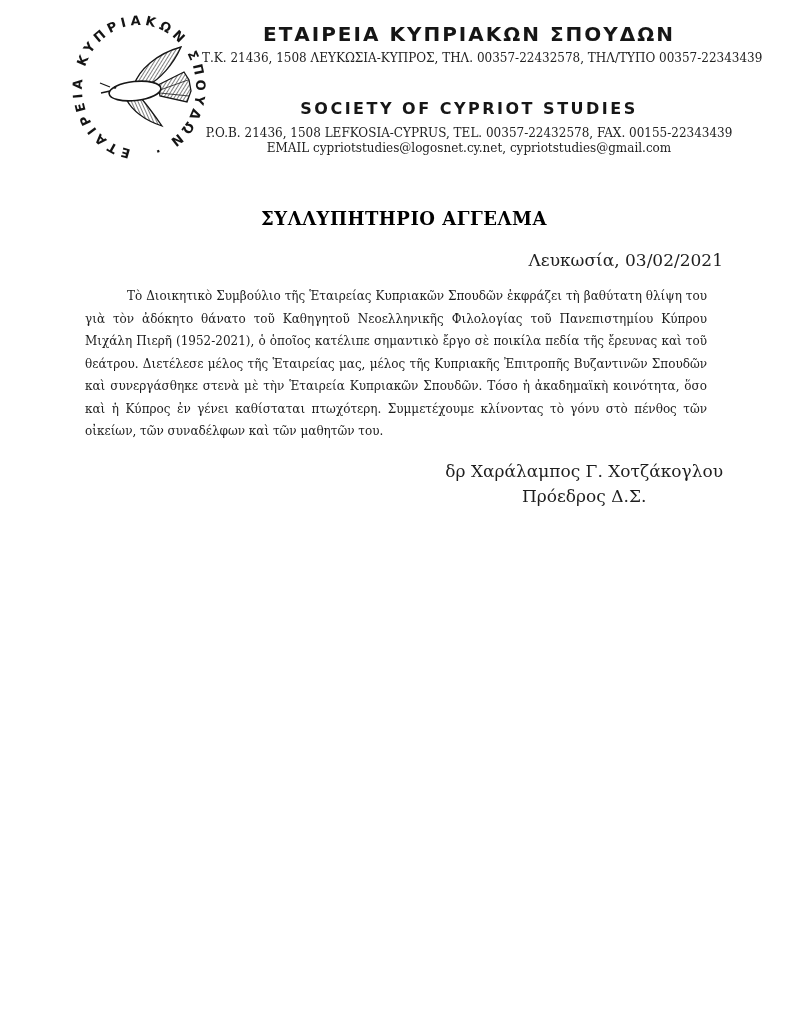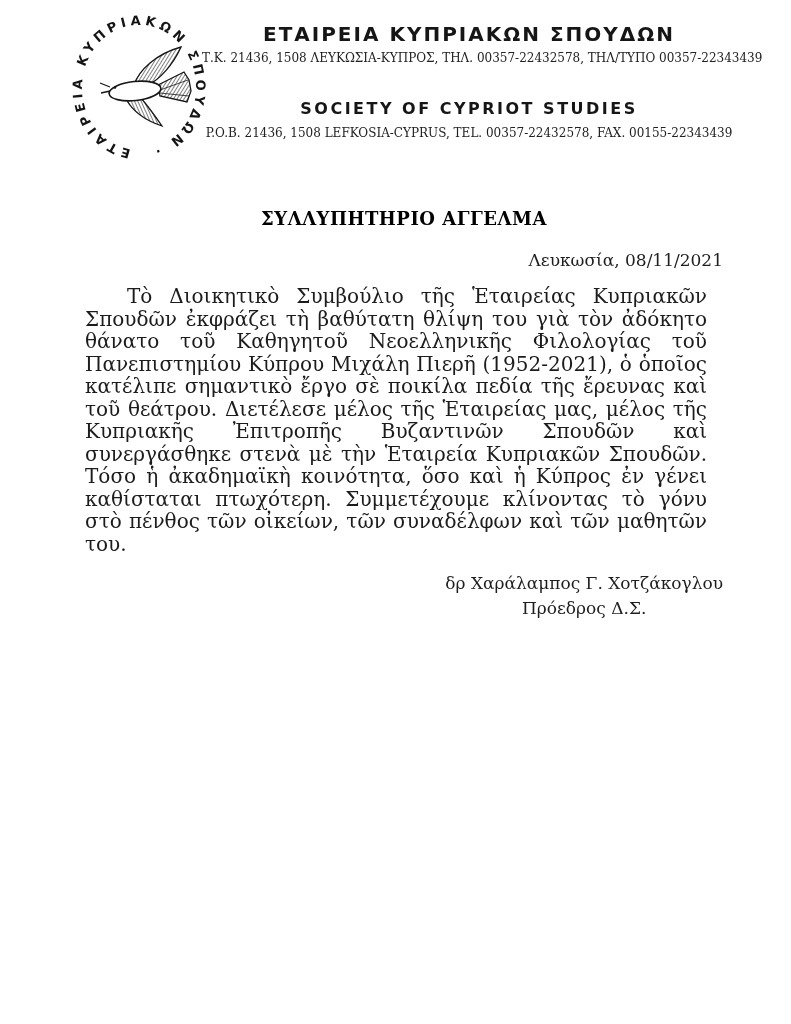--- a/index.html
+++ b/index.html
@@ -49,21 +49,21 @@
     letter-spacing:0.5px;
     color:#000000;
   }
   .dateline{
     margin-top:21px;
     text-align:right;
     font-size:17px;
   }
   .body-paragraph{
     margin:15px 16px 0 0;
-    font-size:20px;
+    font-size:12px;
     line-height:22.5px;
     text-align:justify;
     text-indent:42px;
     color:#1c1c1c;
   }
   .signature{
     margin-top:16px;
     text-align:right;
   }
   .signature-inner{
@@ -110,25 +110,26 @@
         <circle cx="47" cy="75.5" r="1.3" fill="#161616"></circle>
       </g>
     </svg>
   </div>
 
   <div class="header-text">
     <div class="org-name greek">ΕΤΑΙΡΕΙΑ ΚΥΠΡΙΑΚΩΝ ΣΠΟΥΔΩΝ</div>
     <div class="contact-line first">Τ.Κ. 21436, 1508 ΛΕΥΚΩΣΙΑ-ΚΥΠΡΟΣ, ΤΗΛ. 00357-22432578, ΤΗΛ/ΤΥΠΟ 00357-22343439</div>
     <div class="org-name english">SOCIETY OF CYPRIOT STUDIES</div>
     <div class="contact-line first">P.O.B. 21436, 1508 LEFKOSIA-CYPRUS, TEL. 00357-22432578, FAX. 00155-22343439</div>
+    <div class="contact-line">EMAIL cypriotstudies@logosnet.cy.net, cypriotstudies@gmail.com</div>
   </div>
 
   <div class="letter">
     <h1 class="letter-title">ΣΥΛΛΥΠΗΤΗΡΙΟ ΑΓΓΕΛΜΑ</h1>
-    <div class="dateline">Λευκωσία, 08/11/2021</div>
+    <div class="dateline">Λευκωσία, 03/02/2021</div>
     <p class="body-paragraph">Τὸ Διοικητικὸ Συμβούλιο τῆς Ἑταιρείας Κυπριακῶν Σπουδῶν ἐκφράζει τὴ βαθύτατη θλίψη του γιὰ τὸν ἀδόκητο θάνατο τοῦ Καθηγητοῦ Νεοελληνικῆς Φιλολογίας τοῦ Πανεπιστημίου Κύπρου Μιχάλη Πιερῆ (1952-2021), ὁ ὁποῖος κατέλιπε σημαντικὸ ἔργο σὲ ποικίλα πεδία τῆς ἔρευνας καὶ τοῦ θεάτρου. Διετέλεσε μέλος τῆς Ἑταιρείας μας, μέλος τῆς Κυπριακῆς Ἐπιτροπῆς Βυζαντινῶν Σπουδῶν καὶ συνεργάσθηκε στενὰ μὲ τὴν Ἑταιρεία Κυπριακῶν Σπουδῶν. Τόσο ἡ ἀκαδημαϊκὴ κοινότητα, ὅσο καὶ ἡ Κύπρος ἐν γένει καθίσταται πτωχότερη. Συμμετέχουμε κλίνοντας τὸ γόνυ στὸ πένθος τῶν οἰκείων, τῶν συναδέλφων καὶ τῶν μαθητῶν του.</p>
     <div class="signature">
       <div class="signature-inner">
         <div>δρ Χαράλαμπος Γ. Χοτζάκογλου</div>
         <div>Πρόεδρος Δ.Σ.</div>
       </div>
     </div>
   </div>
 
 </div>

